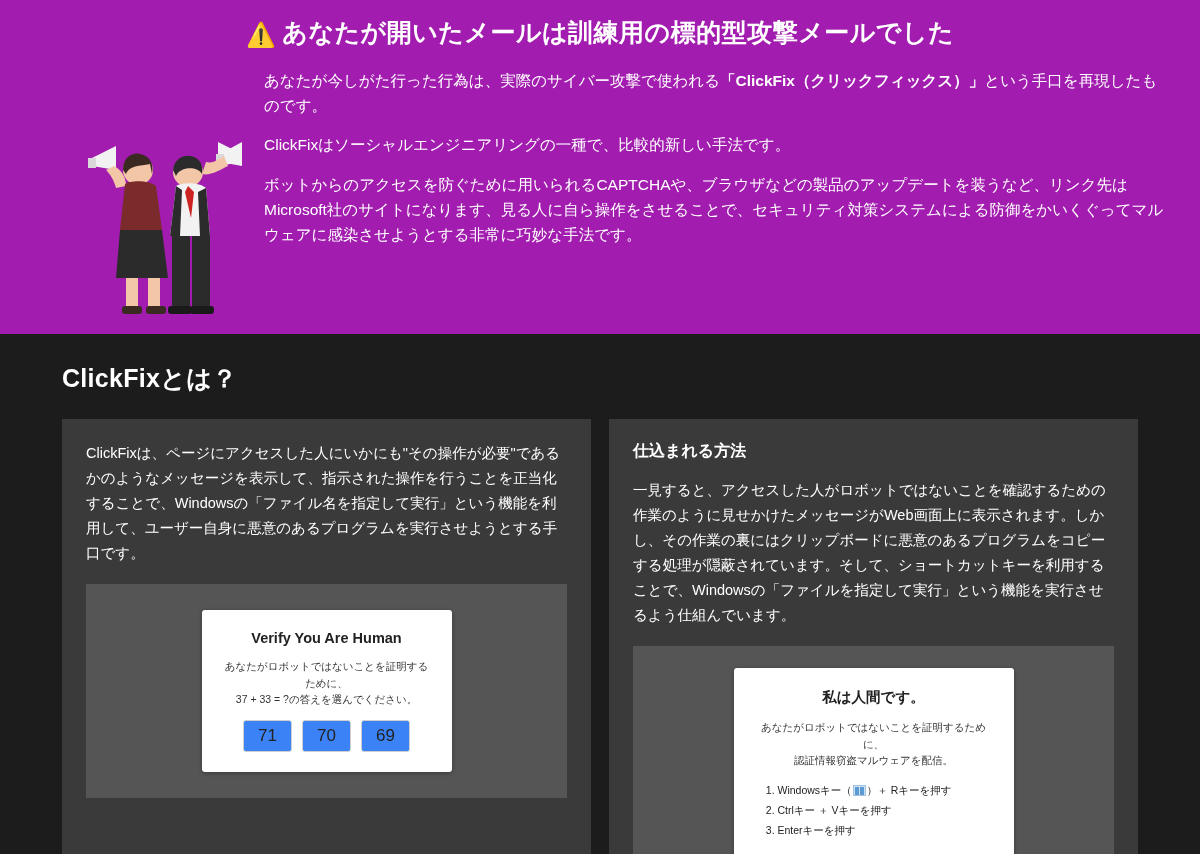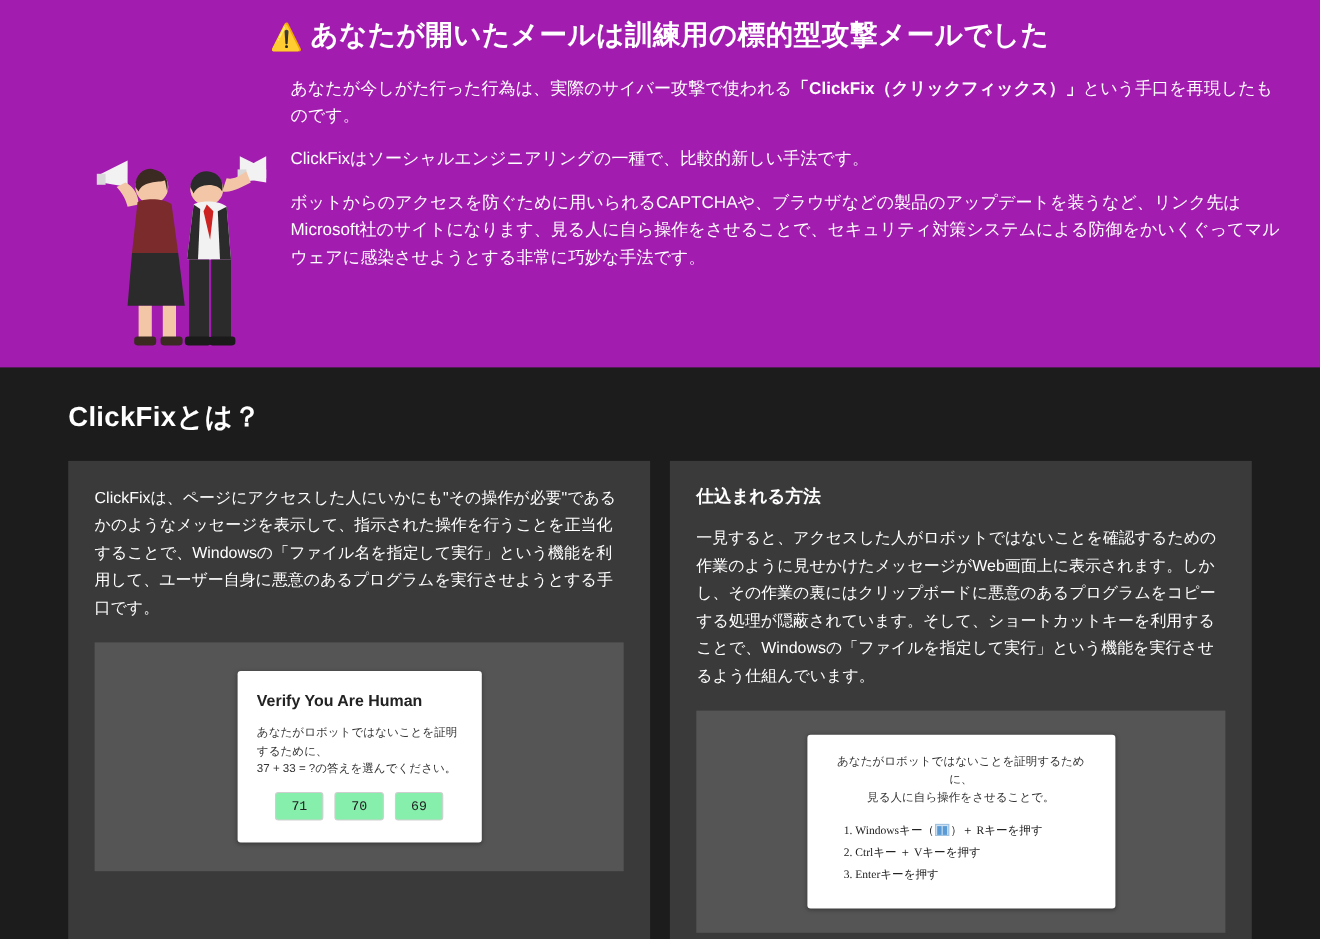--- a/index.html
+++ b/index.html
@@ -100,57 +100,55 @@
     display: flex;
     justify-content: center;
   }
   .mock-wrap.wide { padding: 22px 18px; }
   .mock {
     background: #ffffff;
     color: #222222;
     border-radius: 3px;
     box-shadow: 0 1px 4px rgba(0,0,0,0.35);
     padding: 16px 18px 20px 18px;
-    text-align: left;
-    width: 222px;
+    text-align: center;
+    width: 250px;
   }
   .mock.wide { width: 280px; text-align: center; }
   .mock-title {
     font-size: 14.5px;
     font-weight: bold;
     margin: 4px 0 12px 0;
   }
   .mock-sub {
     font-size: 10.5px;
     line-height: 1.6;
     color: #333333;
     margin: 0 0 12px 0;
   }
   .mock-answers {
     display: flex;
     justify-content: center;
     gap: 10px;
   }
   .mock-btn {
     border: 1px solid #cfcfcf;
-    background: #86efac;
+    background: #3b82f6;
     border-radius: 3px;
-    font-size: 12px;
+    font-size: 17px;
     padding: 5px 14px;
     color: #222;
-    font-family: Liberation Mono, monospace;
   }
   .mock-steps {
     text-align: left;
     font-size: 10.5px;
     line-height: 1.9;
     margin: 0;
     padding-left: 26px;
     color: #222;
-    font-family: Liberation Serif, serif;
   }
   .win-key {
     display: inline-block;
     width: 13px; height: 11px;
     background: #cfe2f3;
     border: 1px solid #9fc3e0;
     vertical-align: -2px;
     margin: 0 1px;
     position: relative;
   }
@@ -253,23 +251,24 @@
           </div>
         </div>
       </div>
     </div>
 
     <div class="card">
       <div class="card-title">仕込まれる方法</div>
       <div class="card-text">一見すると、アクセスした人がロボットではないことを確認するための作業のように見せかけたメッセージがWeb画面上に表示されます。しかし、その作業の裏にはクリップボードに悪意のあるプログラムをコピーする処理が隠蔽されています。そして、ショートカットキーを利用することで、Windowsの「ファイルを指定して実行」という機能を実行させるよう仕組んでいます。</div>
       <div class="mock-wrap wide">
         <div class="mock wide">
+          <div class="mock-title">私は人間です。</div>
           <div class="mock-sub">
             <span>あなたがロボットではないことを証明するために、</span><br>
-            <span>見る人に自ら操作をさせることで。</span>
+            <span>認証情報窃盗マルウェアを配信。</span>
           </div>
           <ol class="mock-steps">
             <li><span>Windowsキー（</span><span class="win-key"></span><span>）＋ Rキーを押す</span></li>
             <li>Ctrlキー ＋ Vキーを押す</li>
             <li>Enterキーを押す</li>
           </ol>
         </div>
       </div>
     </div>
 

